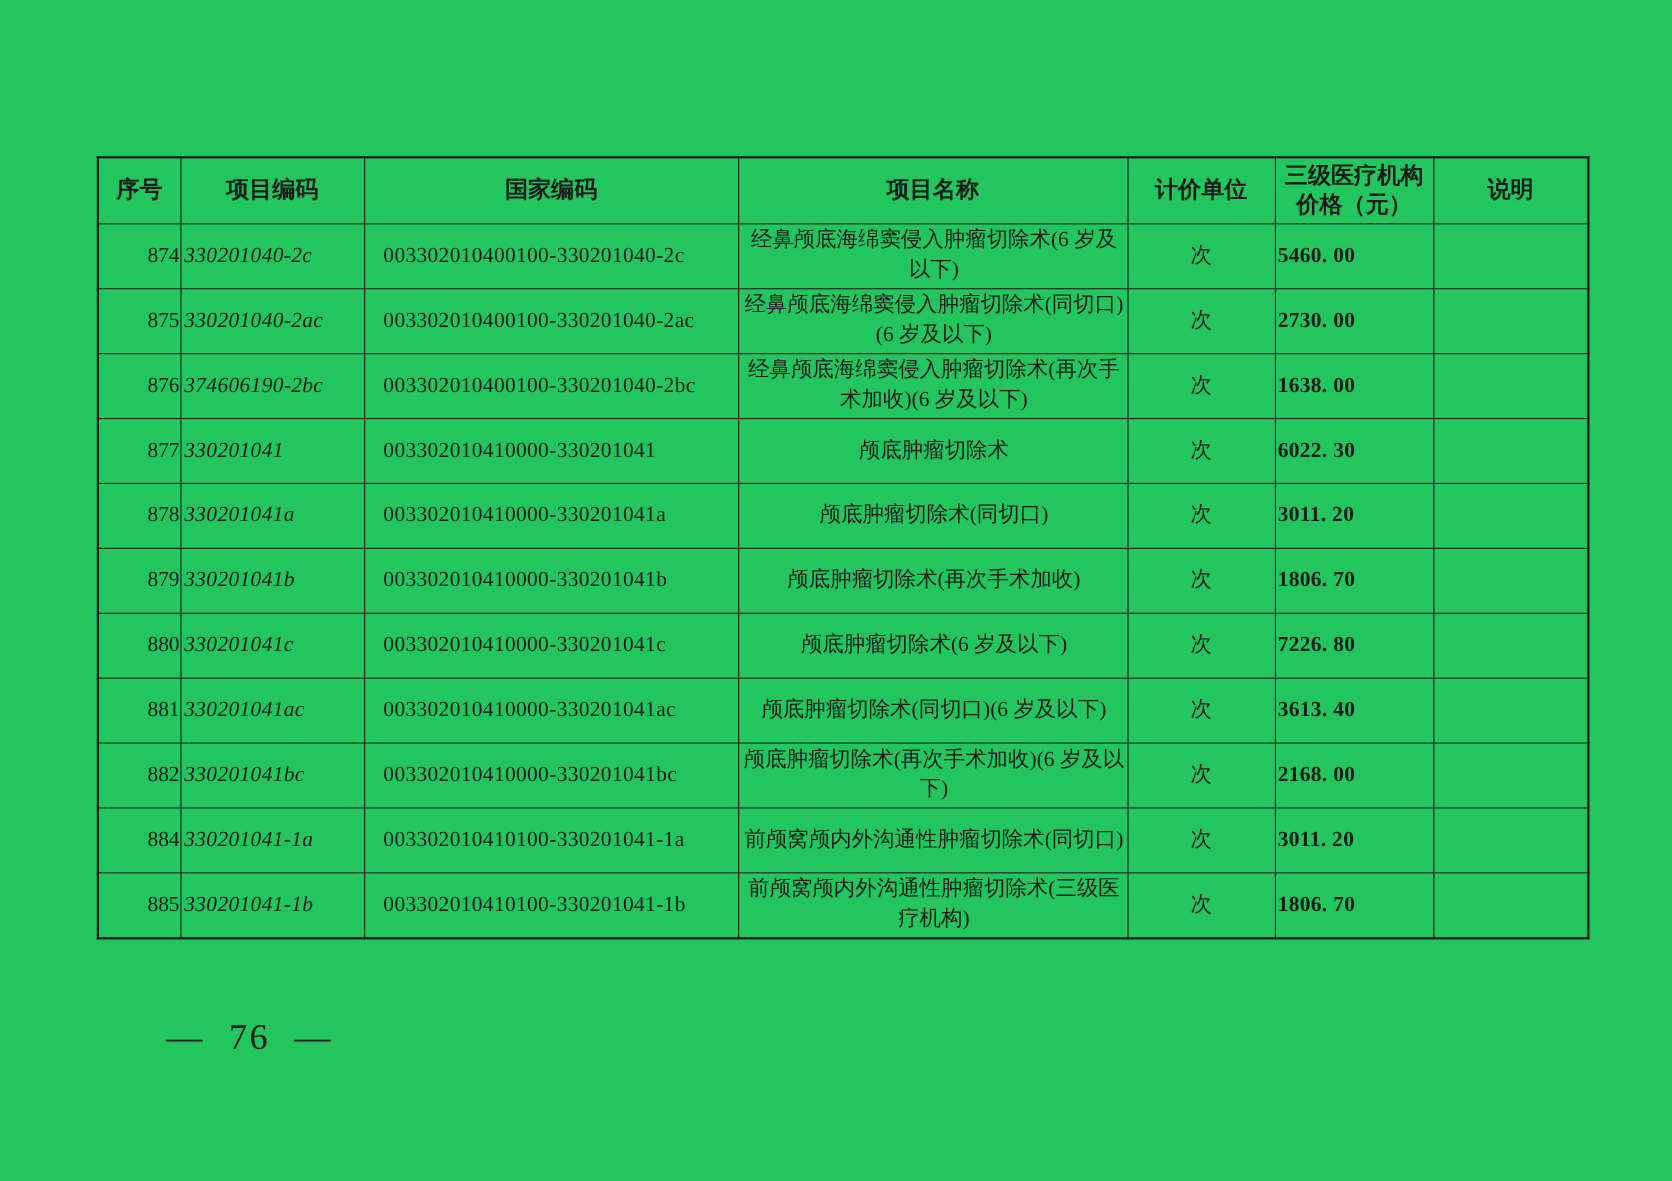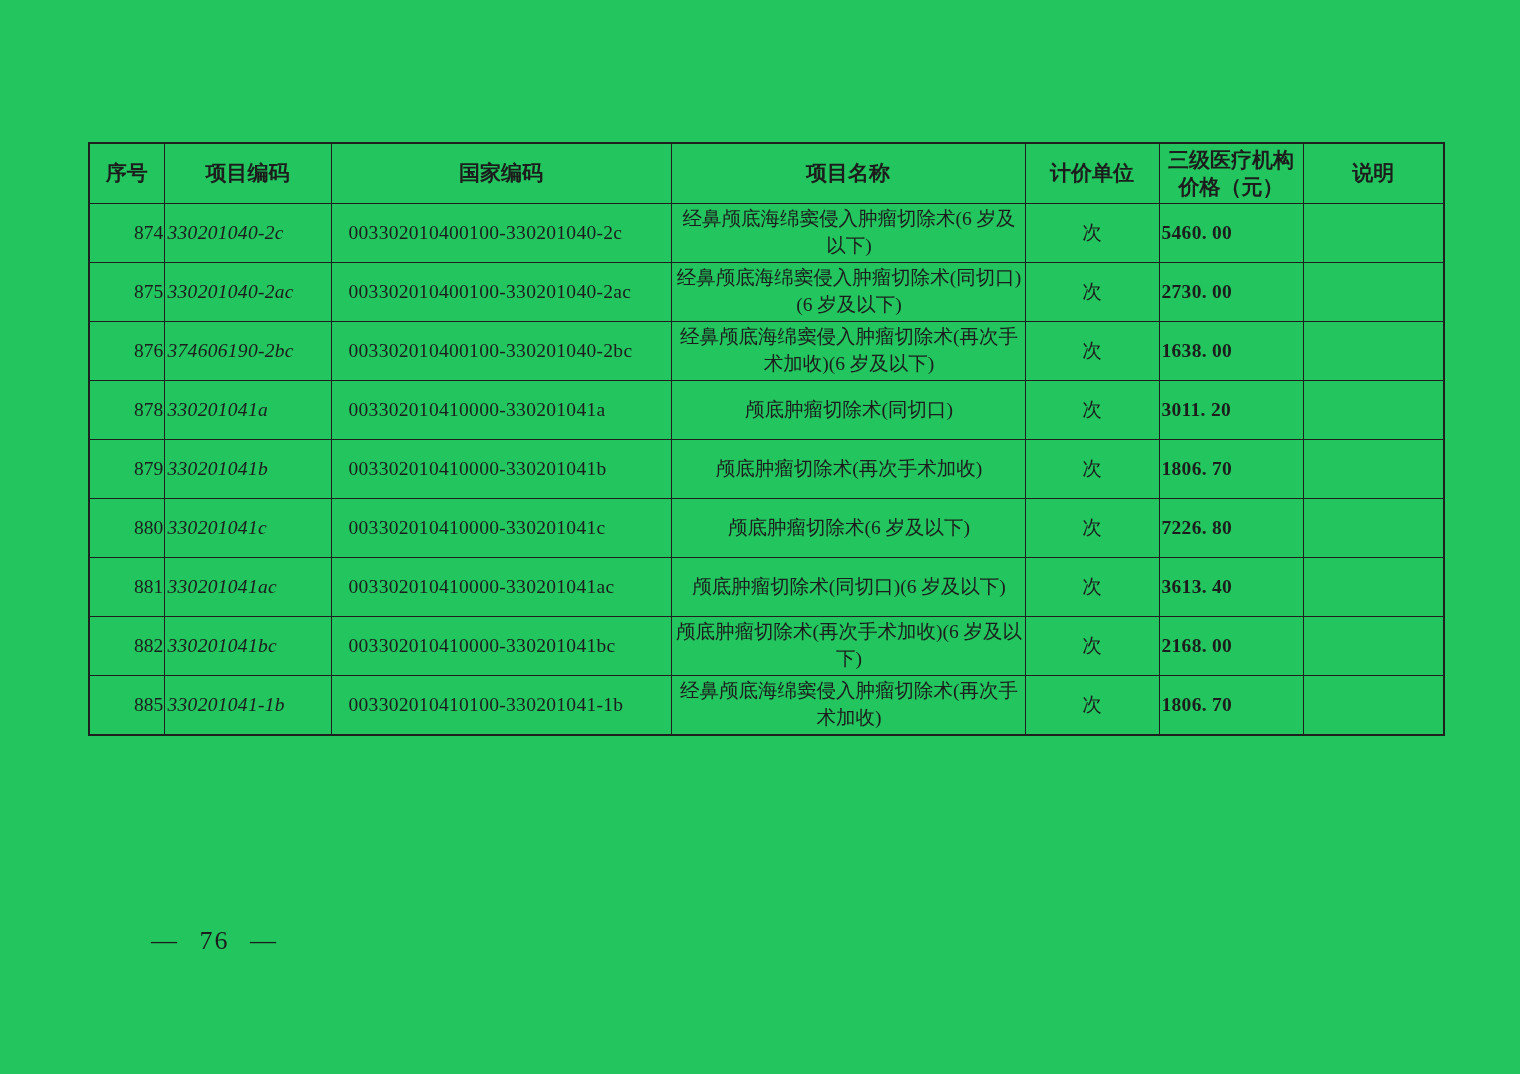--- a/index.html
+++ b/index.html
@@ -60,21 +60,21 @@
   col.w-ncode { width: 340px; }
   col.w-name  { width: 354px; }
   col.w-unit  { width: 134px; }
   col.w-price { width: 144px; }
   col.w-note  { width: 141px; }
 
   .page-number {
     position: absolute;
     left: 151px;
     top: 926px;
-    font-size: 26px;
+    font-size: 33px;
     letter-spacing: 2px;
     word-spacing: 12px;
     color: #1c1c1c;
     font-family: "Liberation Serif", "DejaVu Serif", serif;
   }
 </style>
 </head>
 <body>
 
 <div class="page">
@@ -123,20 +123,29 @@
         <tr>
           <td class="c-seq">876</td>
           <td class="c-code">374606190-2bc</td>
           <td class="c-ncode">003302010400100-330201040-2bc</td>
           <td class="c-name">经鼻颅底海绵窦侵入肿瘤切除术(再次手术加收)(6 岁及以下)</td>
           <td class="c-unit">次</td>
           <td class="c-price">1638. 00</td>
           <td class="c-note"></td>
         </tr>
         <tr>
+          <td class="c-seq">877</td>
+          <td class="c-code">330201041</td>
+          <td class="c-ncode">003302010410000-330201041</td>
+          <td class="c-name">颅底肿瘤切除术</td>
+          <td class="c-unit">次</td>
+          <td class="c-price">6022. 30</td>
+          <td class="c-note"></td>
+        </tr>
+        <tr>
           <td class="c-seq">878</td>
           <td class="c-code">330201041a</td>
           <td class="c-ncode">003302010410000-330201041a</td>
           <td class="c-name">颅底肿瘤切除术(同切口)</td>
           <td class="c-unit">次</td>
           <td class="c-price">3011. 20</td>
           <td class="c-note"></td>
         </tr>
         <tr>
           <td class="c-seq">879</td>
@@ -168,24 +177,33 @@
         <tr>
           <td class="c-seq">882</td>
           <td class="c-code">330201041bc</td>
           <td class="c-ncode">003302010410000-330201041bc</td>
           <td class="c-name">颅底肿瘤切除术(再次手术加收)(6 岁及以下)</td>
           <td class="c-unit">次</td>
           <td class="c-price">2168. 00</td>
           <td class="c-note"></td>
         </tr>
         <tr>
+          <td class="c-seq">884</td>
+          <td class="c-code">330201041-1a</td>
+          <td class="c-ncode">003302010410100-330201041-1a</td>
+          <td class="c-name">前颅窝颅内外沟通性肿瘤切除术(同切口)</td>
+          <td class="c-unit">次</td>
+          <td class="c-price">3011. 20</td>
+          <td class="c-note"></td>
+        </tr>
+        <tr>
           <td class="c-seq">885</td>
           <td class="c-code">330201041-1b</td>
           <td class="c-ncode">003302010410100-330201041-1b</td>
-          <td class="c-name">经鼻颅底海绵窦侵入肿瘤切除术(再次手术加收)</td>
+          <td class="c-name">前颅窝颅内外沟通性肿瘤切除术(三级医疗机构)</td>
           <td class="c-unit">次</td>
           <td class="c-price">1806. 70</td>
           <td class="c-note"></td>
         </tr>
       </tbody>
   </table>
 
   <div class="page-number">— 76 —</div>
 
 </div>

